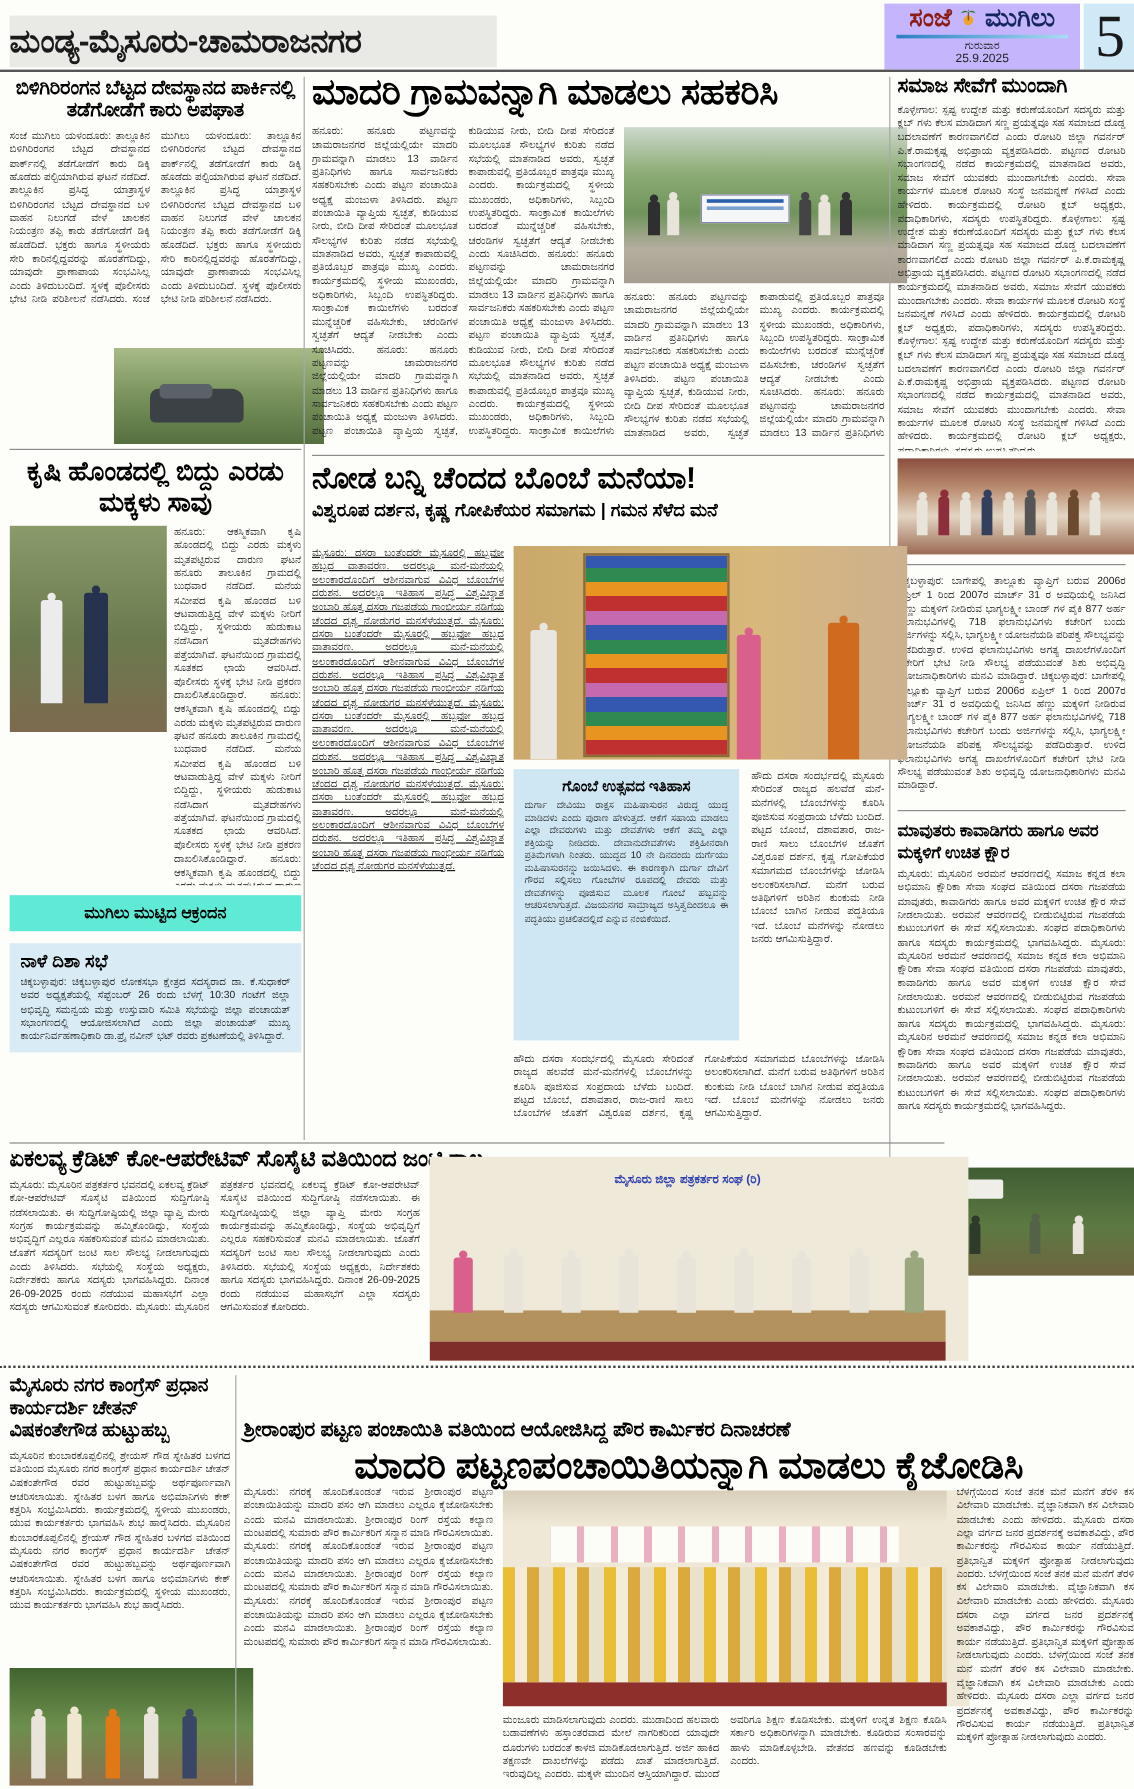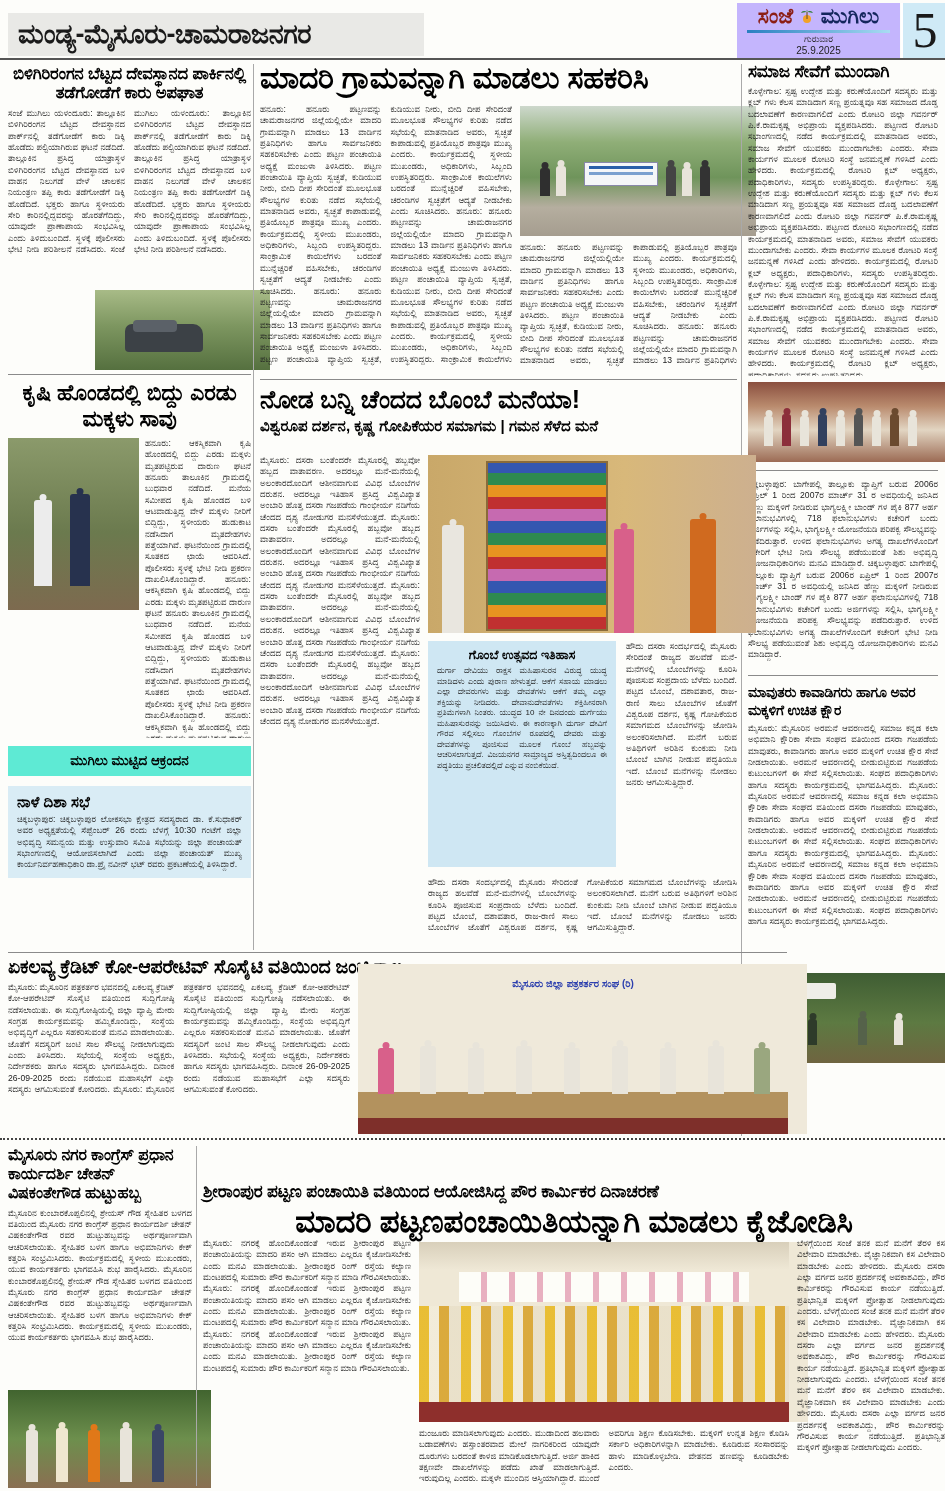--- a/index.html
+++ b/index.html
@@ -15,21 +15,21 @@
   .h-md{font-size:17px;text-align:center;}
   .h-sm{font-size:14px;line-height:1.25;}
   .sub{font-weight:bold;font-size:15px;color:#000;}
   .body-txt{font-size:8.6px;line-height:1.32;text-align:justify;color:#222;
             word-break:break-word;overflow:hidden;}
   .cols2{column-count:2;column-gap:9px;}
   .box{box-sizing:border-box;padding:7px 9px;}
   .box-title{font-weight:bold;font-size:13.5px;color:#000;}
   
   #region-strip{left:8px;top:13px;width:406px;height:43px;background:#e9e9e6;
-    font-size:27px;font-weight:bold;line-height:43px;padding-left:10px;letter-spacing:-0.5px;}
+    font-size:27px;font-weight:bold;line-height:43px;letter-spacing:-0.5px;}
   #logo-box{left:737px;top:3px;width:163px;height:55px;background:#c4b5fd;text-align:center;}
   #logo-line{font-size:21px;font-weight:bold;line-height:26px;}
   #logo-sanje{color:#8b1d14;}
   #logo-mugilu{color:#14265c;}
   #logo-bar{height:3px;margin:0 10px;background:linear-gradient(90deg,#2a7fc1,#a8dcf2);}
   #logo-day{font-size:9px;color:#222;line-height:11px;margin-top:1px;}
   #logo-date{font-size:10px;color:#222;line-height:11px;}
   #pagenum-box{left:901px;top:3px;width:44px;height:55px;background:#cfeaf6;
     border-left:2px solid #fff;text-align:center;}
   #pagenum-box span{font-family:"Liberation Serif",serif;font-size:50px;line-height:55px;}
@@ -155,21 +155,21 @@
     </div>
     <div class="box" style="background:#d9ecf5;margin-top:10px;">
       <div class="box-title" style="font-size:15px;">ನಾಳೆ ದಿಶಾ ಸಭೆ</div>
       <div class="body-txt" style="margin-top:3px;">ಚಿಕ್ಕಬಳ್ಳಾಪುರ: ಚಿಕ್ಕಬಳ್ಳಾಪುರ ಲೋಕಸಭಾ ಕ್ಷೇತ್ರದ ಸದಸ್ಯರಾದ ಡಾ. ಕೆ.ಸುಧಾಕರ್ ಅವರ ಅಧ್ಯಕ್ಷತೆಯಲ್ಲಿ ಸೆಪ್ಟೆಂಬರ್ 26 ರಂದು ಬೆಳಗ್ಗೆ 10:30 ಗಂಟೆಗೆ ಜಿಲ್ಲಾ ಅಭಿವೃದ್ಧಿ ಸಮನ್ವಯ ಮತ್ತು ಉಸ್ತುವಾರಿ ಸಮಿತಿ ಸಭೆಯನ್ನು ಜಿಲ್ಲಾ ಪಂಚಾಯತ್ ಸಭಾಂಗಣದಲ್ಲಿ ಆಯೋಜಿಸಲಾಗಿದೆ ಎಂದು ಜಿಲ್ಲಾ ಪಂಚಾಯತ್ ಮುಖ್ಯ ಕಾರ್ಯನಿರ್ವಹಣಾಧಿಕಾರಿ ಡಾ.ಪ್ರೈ ನವೀನ್ ಭಟ್ ರವರು ಪ್ರಕಟಣೆಯಲ್ಲಿ ತಿಳಿಸಿದ್ದಾರೆ.</div>
     </div>
   </div>
 
   <div class="abs" style="left:260px;top:385px;width:477px;height:565px;">
     <div class="hl h-lg" style="font-size:25px;">ನೋಡ ಬನ್ನಿ ಚೆಂದದ ಬೊಂಬೆ ಮನೆಯಾ!</div>
     <div class="sub" style="margin-top:2px;">ವಿಶ್ವರೂಪ ದರ್ಶನ, ಕೃಷ್ಣ ಗೋಪಿಕೆಯರ ಸಮಾಗಮ | ಗಮನ ಸೆಳೆದ ಮನೆ</div>
-    <div class="abs" style="left:0;top:70px;width:160px;height:494px;">
+    <div class="abs" style="left:0;top:70px;width:160px;height:494px;text-decoration:underline;">
       <div class="body-txt" style="height:494px;">ಮೈಸೂರು: ದಸರಾ ಬಂತೆಂದರೇ ಮೈಸೂರಲ್ಲಿ ಹಬ್ಬವೋ ಹಬ್ಬದ ವಾತಾವರಣ. ಅದರಲ್ಲೂ ಮನೆ-ಮನೆಯಲ್ಲಿ ಅಲಂಕಾರದೊಂದಿಗೆ ಆಶೀನವಾಗುವ ವಿವಿಧ ಬೊಂಬೆಗಳ ದರುಶನ. ಅದರಲ್ಲೂ ಇತಿಹಾಸ ಪ್ರಸಿದ್ಧ ವಿಶ್ವವಿಖ್ಯಾತ ಅಂಬಾರಿ ಹೊತ್ತ ದಸರಾ ಗಜಪಡೆಯ ಗಾಂಭೀರ್ಯ ನಡಿಗೆಯ ಚೆಂದದ ದೃಶ್ಯ ನೋಡುಗರ ಮನಸೆಳೆಯುತ್ತದೆ. ಮೈಸೂರು: ದಸರಾ ಬಂತೆಂದರೇ ಮೈಸೂರಲ್ಲಿ ಹಬ್ಬವೋ ಹಬ್ಬದ ವಾತಾವರಣ. ಅದರಲ್ಲೂ ಮನೆ-ಮನೆಯಲ್ಲಿ ಅಲಂಕಾರದೊಂದಿಗೆ ಆಶೀನವಾಗುವ ವಿವಿಧ ಬೊಂಬೆಗಳ ದರುಶನ. ಅದರಲ್ಲೂ ಇತಿಹಾಸ ಪ್ರಸಿದ್ಧ ವಿಶ್ವವಿಖ್ಯಾತ ಅಂಬಾರಿ ಹೊತ್ತ ದಸರಾ ಗಜಪಡೆಯ ಗಾಂಭೀರ್ಯ ನಡಿಗೆಯ ಚೆಂದದ ದೃಶ್ಯ ನೋಡುಗರ ಮನಸೆಳೆಯುತ್ತದೆ. ಮೈಸೂರು: ದಸರಾ ಬಂತೆಂದರೇ ಮೈಸೂರಲ್ಲಿ ಹಬ್ಬವೋ ಹಬ್ಬದ ವಾತಾವರಣ. ಅದರಲ್ಲೂ ಮನೆ-ಮನೆಯಲ್ಲಿ ಅಲಂಕಾರದೊಂದಿಗೆ ಆಶೀನವಾಗುವ ವಿವಿಧ ಬೊಂಬೆಗಳ ದರುಶನ. ಅದರಲ್ಲೂ ಇತಿಹಾಸ ಪ್ರಸಿದ್ಧ ವಿಶ್ವವಿಖ್ಯಾತ ಅಂಬಾರಿ ಹೊತ್ತ ದಸರಾ ಗಜಪಡೆಯ ಗಾಂಭೀರ್ಯ ನಡಿಗೆಯ ಚೆಂದದ ದೃಶ್ಯ ನೋಡುಗರ ಮನಸೆಳೆಯುತ್ತದೆ. ಮೈಸೂರು: ದಸರಾ ಬಂತೆಂದರೇ ಮೈಸೂರಲ್ಲಿ ಹಬ್ಬವೋ ಹಬ್ಬದ ವಾತಾವರಣ. ಅದರಲ್ಲೂ ಮನೆ-ಮನೆಯಲ್ಲಿ ಅಲಂಕಾರದೊಂದಿಗೆ ಆಶೀನವಾಗುವ ವಿವಿಧ ಬೊಂಬೆಗಳ ದರುಶನ. ಅದರಲ್ಲೂ ಇತಿಹಾಸ ಪ್ರಸಿದ್ಧ ವಿಶ್ವವಿಖ್ಯಾತ ಅಂಬಾರಿ ಹೊತ್ತ ದಸರಾ ಗಜಪಡೆಯ ಗಾಂಭೀರ್ಯ ನಡಿಗೆಯ ಚೆಂದದ ದೃಶ್ಯ ನೋಡುಗರ ಮನಸೆಳೆಯುತ್ತದೆ.</div>
     </div>
     <div class="ph" style="left:168px;top:70px;width:309px;height:178px;
          background:linear-gradient(90deg,#c9a869 0%,#d8b87a 60%,#cdb08f 100%);">
       <div class="abs" style="left:58px;top:6px;width:118px;height:166px;
            background:repeating-linear-gradient(0deg,#c03030 0 12px,#e89420 12px 24px,#2e8a4f 24px 36px,#3457b0 36px 48px,#c66ab0 48px 60px);
            border:2px solid #8a6b3a;"></div>
       <span class="person" style="left:14px;top:70px;width:22px;height:108px;background:#e9e6df;"></span>
       <span class="person" style="left:186px;top:74px;width:20px;height:104px;background:#d8608a;"></span>
       <span class="person" style="left:262px;top:64px;width:26px;height:114px;background:#d06a1f;"></span>

